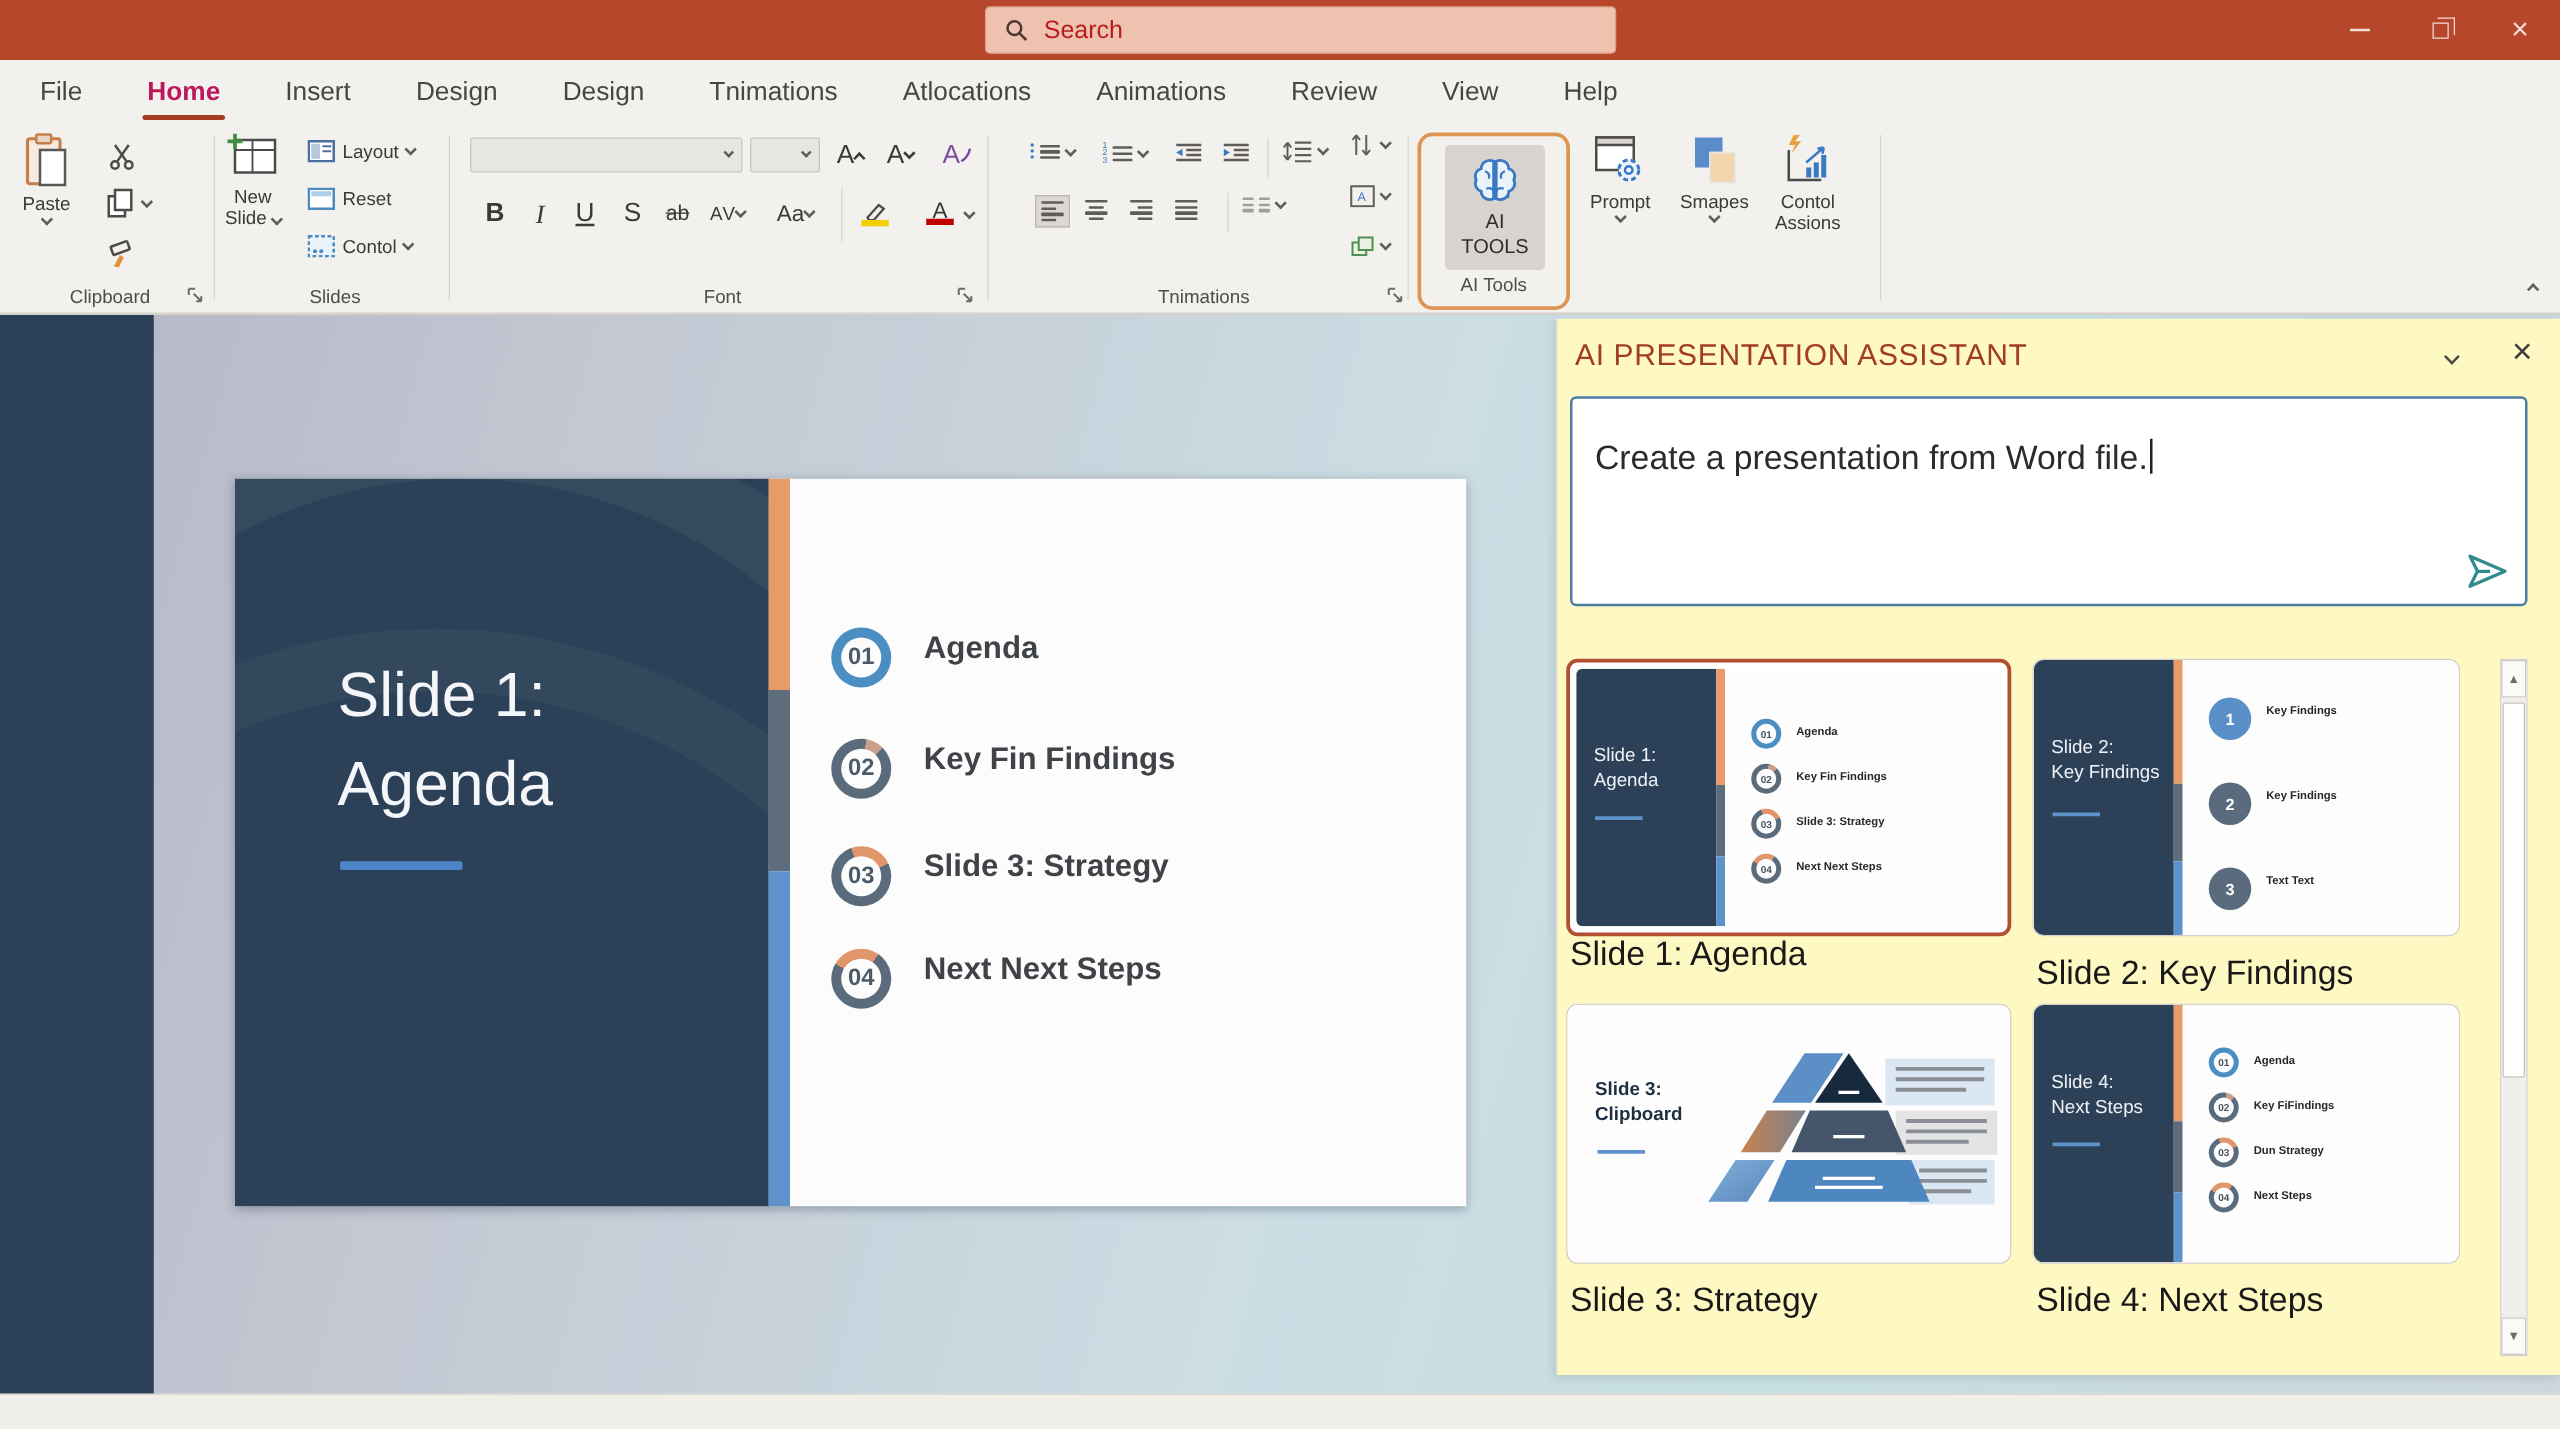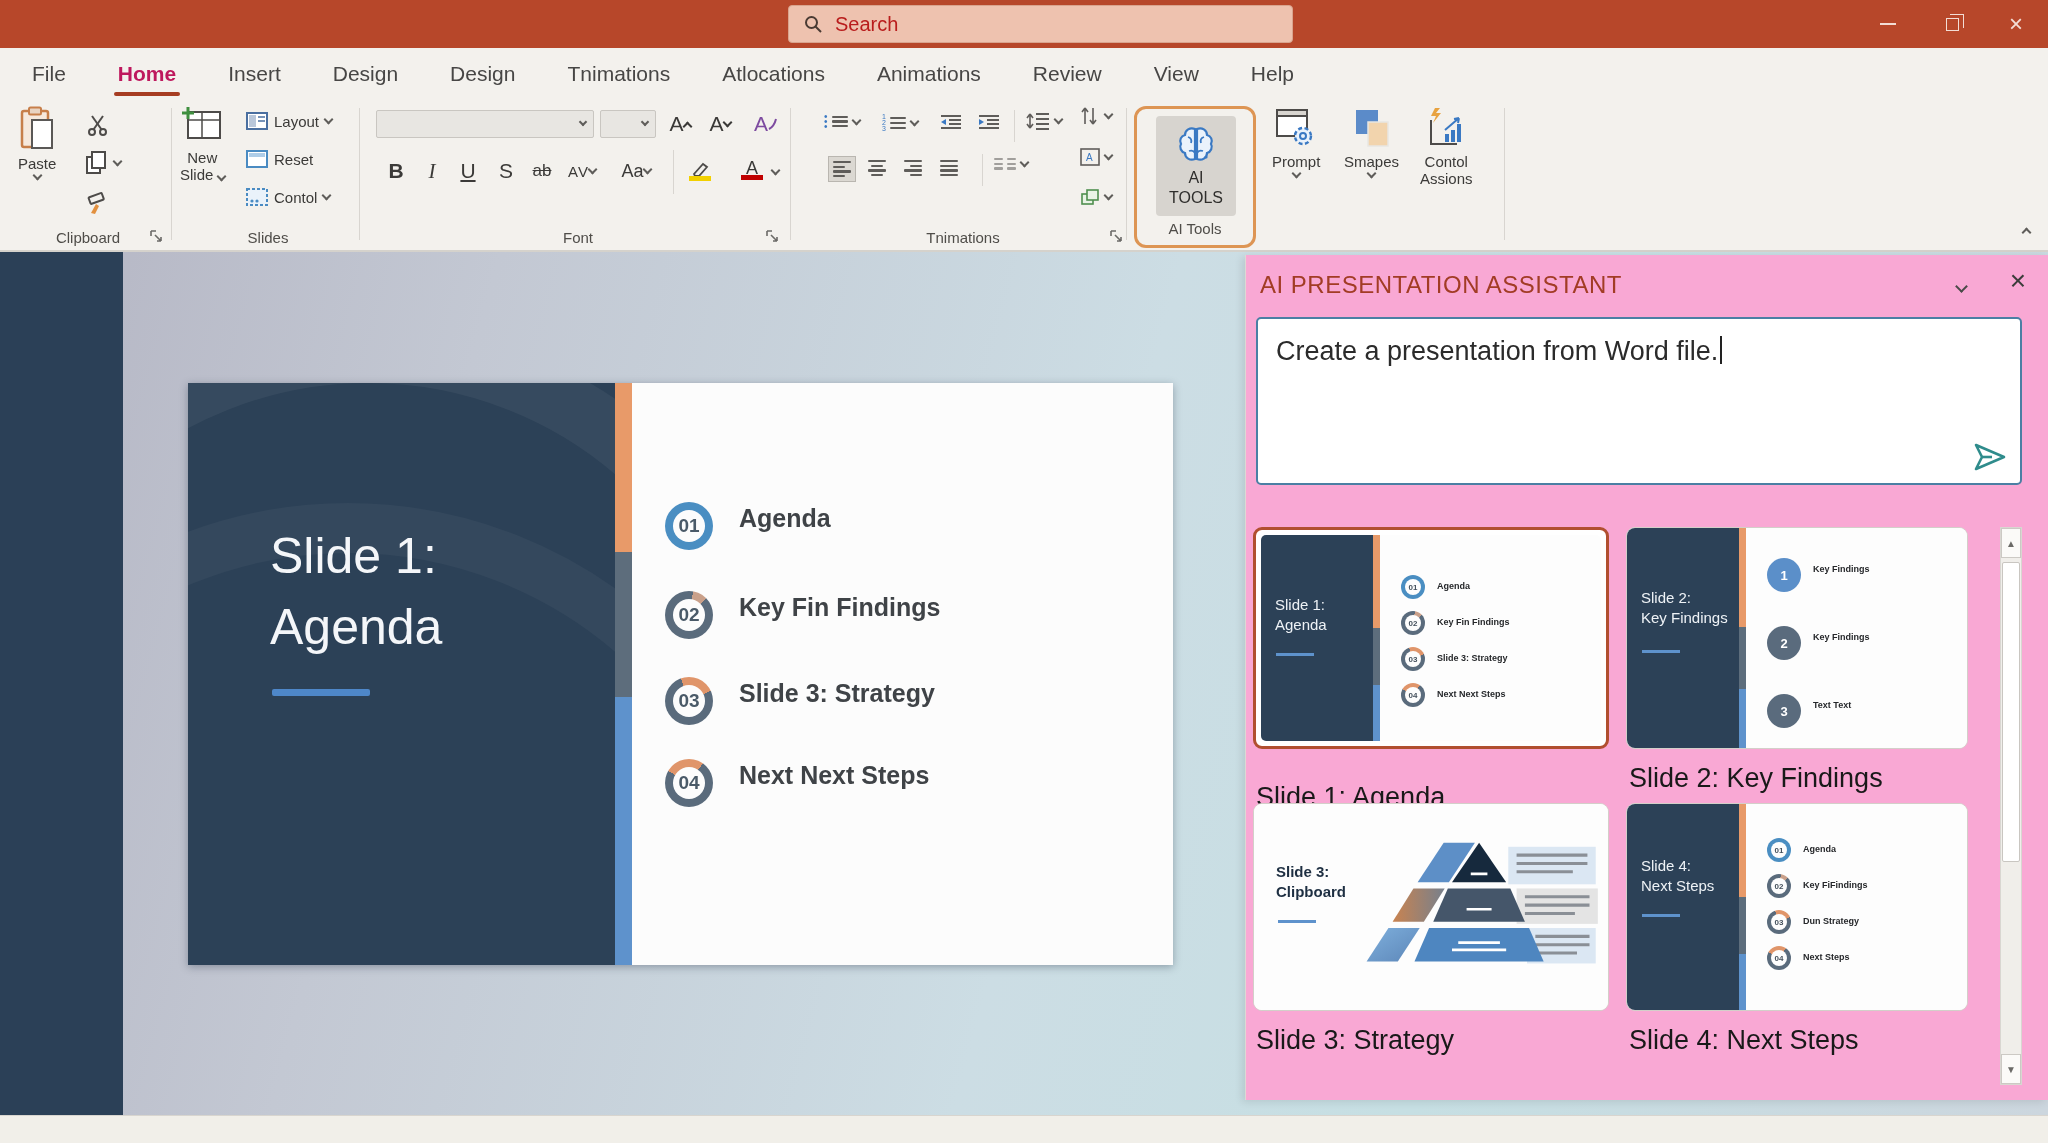--- a/index.html
+++ b/index.html
@@ -89,28 +89,28 @@
   .ring.r03 { background:conic-gradient(from -20deg,#e0956a 0 85deg,#5a6b7c 85deg 360deg); }
   .ring.r04 { background:conic-gradient(from -60deg,#e0956a 0 95deg,#5a6b7c 95deg 360deg); }
   .scol { padding-top:2px; }
   .stitle { font-size:25px; font-weight:bold; color:#3f4347; }
   .bar { height:8px; background:#a8a8a8; border-radius:3px; margin-top:12px; }
 
   
   #statusbar { position:absolute; left:0; top:1115px; width:2048px; height:28px; background:#f1efe9; border-top:1px solid #d8d5cf; }
 
   
-  #panel { position:absolute; left:1245px; top:255px; width:803px; height:845px; background:#f9a8d4;
+  #panel { position:absolute; left:1245px; top:255px; width:803px; height:845px; background:#fef9c3;
            border-left:1px solid #ddd9d3; box-shadow:-3px 2px 8px rgba(0,0,0,.10); }
   #panel-title { position:absolute; left:14px; top:16px; font-size:24px; color:#a23c25; letter-spacing:.5px; }
   #panel-collapse { position:absolute; right:82px; top:22px; cursor:pointer; }
   #panel-collapse .chv { border-color:#4a4a48; width:9px; height:9px; }
   #panel-close { position:absolute; right:22px; top:10px; font-size:28px; color:#3c3c3a; cursor:pointer; }
   #promptbox { position:absolute; left:10px; top:62px; width:766px; height:168px; background:#fff;
-               border:2px solid #4b7fa4; border-radius:5px; padding:17px 18px; cursor:text; }
+               border:2px solid #4b7fa4; border-radius:5px; padding:32px 18px; cursor:text; }
   #promptbox .ptxt { font-size:27px; color:#2b2b2b; }
   .caret { display:inline-block; width:2px; height:28px; background:#222; vertical-align:-4px; margin-left:2px; }
   #sendbtn { position:absolute; right:12px; bottom:10px; cursor:pointer; }
 
   .card { position:absolute; background:#fff; border:1px solid #d3cfc9; border-radius:9px; overflow:hidden; cursor:pointer; }
   .card.selected { border:3px solid #b14f30; padding:5px; }
   .mini { position:relative; width:100%; height:100%; background:#fdfdfd; border-radius:5px; overflow:hidden; }
   .mini-left { position:absolute; left:0; top:0; bottom:0; width:112px; background:#2c4157; }
   .mini-stripe { position:absolute; left:112px; top:0; bottom:0; width:7px; }
   .mini-stripe .s1 { height:45%; background:#e89a69; }
@@ -602,21 +602,21 @@
           <span><span class="mlabel">Slide 3: Strategy</span><span class="mbar" style="width:118px"></span><span class="mbar" style="width:86px"></span></span>
           </div>
         <div class="mrow" style="top:148px">
             <span class="mring" style="background:conic-gradient(from -60deg,#e0956a 0 95deg,#5a6b7c 95deg 360deg)">
               <b>04</b>
             </span>
           <span><span class="mlabel">Next Next Steps</span><span class="mbar" style="width:118px"></span><span class="mbar" style="width:86px"></span></span>
           </div>
       </div>
     </div>
-    <div class="caption" style="left:10px; top:527px">Slide 1: Agenda</div>
+    <div class="caption" style="left:10px; top:493px">Slide 1: Agenda</div>
 
     <div class="card" style="left:380px; top:272px; width:342px; height:222px">
       <div class="mini">
         <div class="mini-left"></div>
         <div class="mini-stripe">
             <div class="s1"></div>
             <div class="s2"></div>
             <div class="s3"></div>
           </div>
         <div class="mini-paneltxt"><span>Slide 2:</span><br><span>Key Findings</span></div>

